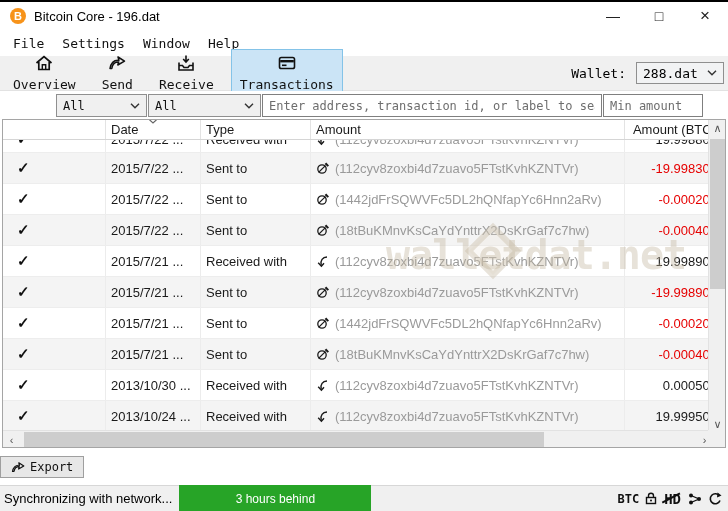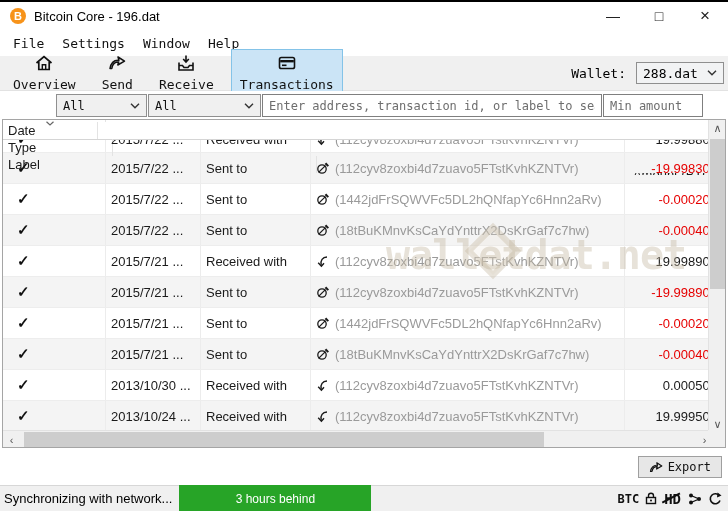--- a/index.html
+++ b/index.html
@@ -44,21 +44,21 @@
   .combo.c1 { width:91px; } .combo.c2 { width:113px; }
   .txt-input { border:1px solid #7f7f7f; height:23px; font-family:"DejaVu Sans Mono",monospace;
                font-size:12px; padding:0 6px; margin-right:1px; outline:none; color:#111; }
   .txt-input::placeholder { color:#6e6e6e; }
   .search { width:340px; } .minamt { width:100px; }
 
   
   .tableArea { margin:0 2px; height:329px; border:1px solid #a5a5a5; position:relative;
                background:#fff; overflow:hidden; }
   .thead { height:20px; display:flex; border-bottom:1px solid #d5d5d5; background:#fff;
-           width:707px; position:relative;flex-direction:column; }
+           width:707px; position:relative; }
   .th { font-size:13px; color:#1a1a1a; padding:1px 5px; border-right:1px solid #e3e3e3;
         position:relative; display:flex; align-items:center; }
   .sortind { position:absolute; top:-1px; left:50%; transform:translateX(-50%); line-height:0; }
   .c-status { width:103px; } .c-date { width:95px; } .c-type { width:110px; }
   .c-label { width:314px; } .c-amount { flex:1; overflow:hidden; justify-content:flex-end; }
   .th.c-amount span { transform:translateX(12px); white-space:nowrap; }
 
   .tbody { width:707px; }
   .trow { height:31px; display:flex; border-bottom:1px solid #ededed; background:#fff; }
   .trow.alt { background:var(--row_alt,#f4f4f4); }
@@ -87,21 +87,21 @@
              border-left:1px solid #e2e2e2; z-index:7; }
   .vthumb { position:absolute; top:19px; left:1px; width:15px; height:150px; background:#cdcdcd; }
   .sbtn { position:absolute; width:17px; height:16px; display:flex; align-items:center;
           justify-content:center; color:#555; font-size:11px; }
   .hscroll { position:absolute; bottom:0; left:0; width:710px; height:17px; background:#f0f0f0;
              border-top:1px solid #e2e2e2; z-index:7; }
   .hthumb { position:absolute; top:1px; left:21px; width:520px; height:15px; background:#cdcdcd; }
   .corner { position:absolute; bottom:0; right:0; width:17px; height:17px; background:#f0f0f0; z-index:8; }
 
   
-  .exportRow { flex:1; display:flex; align-items:center; justify-content:flex-end; padding-right:6px; }
+  .exportRow { flex:1; display:flex; align-items:center; justify-content:flex-start; padding-right:6px; }
   .export-btn { display:flex; align-items:center; gap:5px; background:#e7e7e7; border:1px solid #9f9f9f;
                 padding:3px 10px; font-family:"DejaVu Sans Mono",monospace; font-size:12px; color:#111; }
   .statusbar { height:26px; background:#f0f0f0; border-top:1px solid #d7d7d7; display:flex;
                align-items:center; padding:0 6px 0 4px; }
   .sync-text { font-size:13px; color:#000; margin-right:7px; }
   .progress { width:192px; height:30px; background:var(--progress_green,#27a427); color:#fff;
               font-size:12px; display:flex; align-items:center; justify-content:center; }
   .status-right { margin-left:auto; display:flex; align-items:center; gap:6px; }
   .unit { font-family:"DejaVu Sans Mono",monospace; font-size:12px; font-weight:bold; color:#111; }
   .hd-icon { position:relative; font-size:14px; font-weight:bold; color:#111;
@@ -214,21 +214,21 @@
         <div class="th c-date">
           <span class="sortind"><svg width="9" height="5" viewBox="0 0 9 5">
                 <path d="M1 0.8 L4.5 4 L8 0.8" stroke="#666" fill="none" stroke-width="1.2"></path>
               </svg></span>
           <span>Date</span>
         </div>
         <div class="th c-type">
             <span>Type</span>
           </div>
         <div class="th c-label">
-            <span>Label</span>
+            <span>Amount</span>
           </div>
         <div class="th c-amount">
             <span>Amount (BTC)</span>
           </div>
       </div>
 
       <div class="tbody" id="rows-host">
           <div class="trow partial">
             <div class="cell c-status">
               <span class="checkmark">✓</span>

